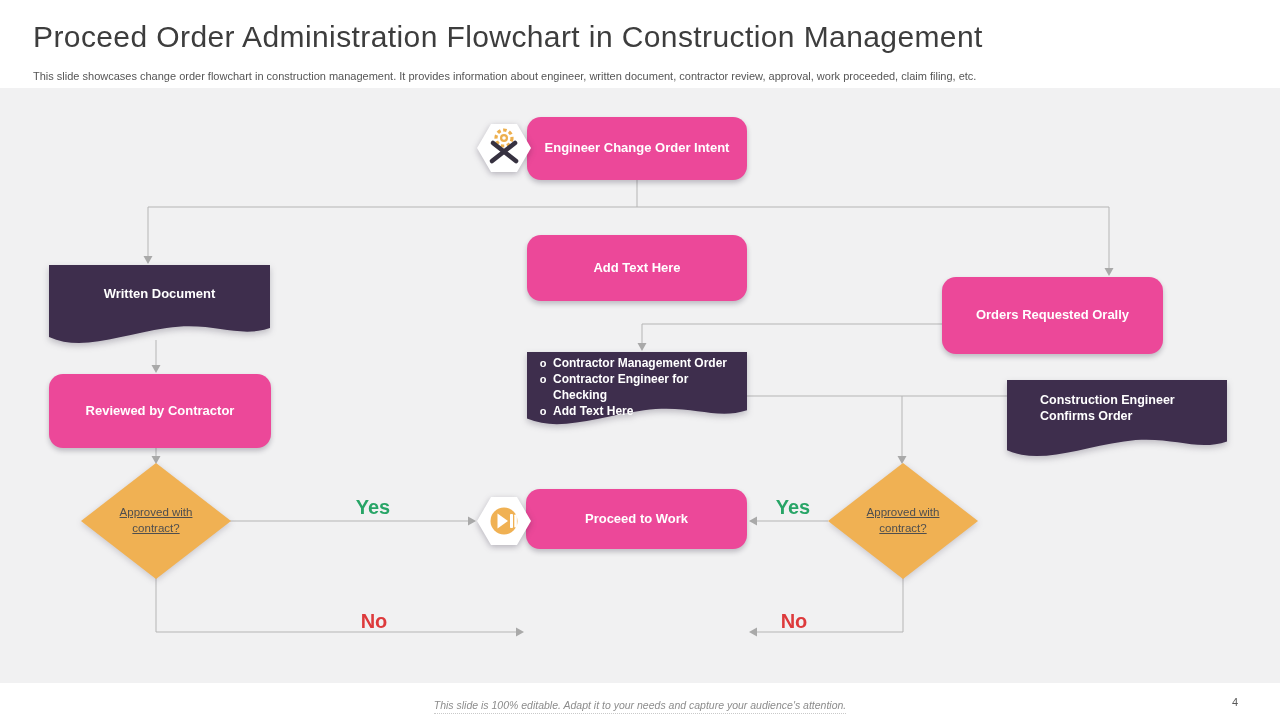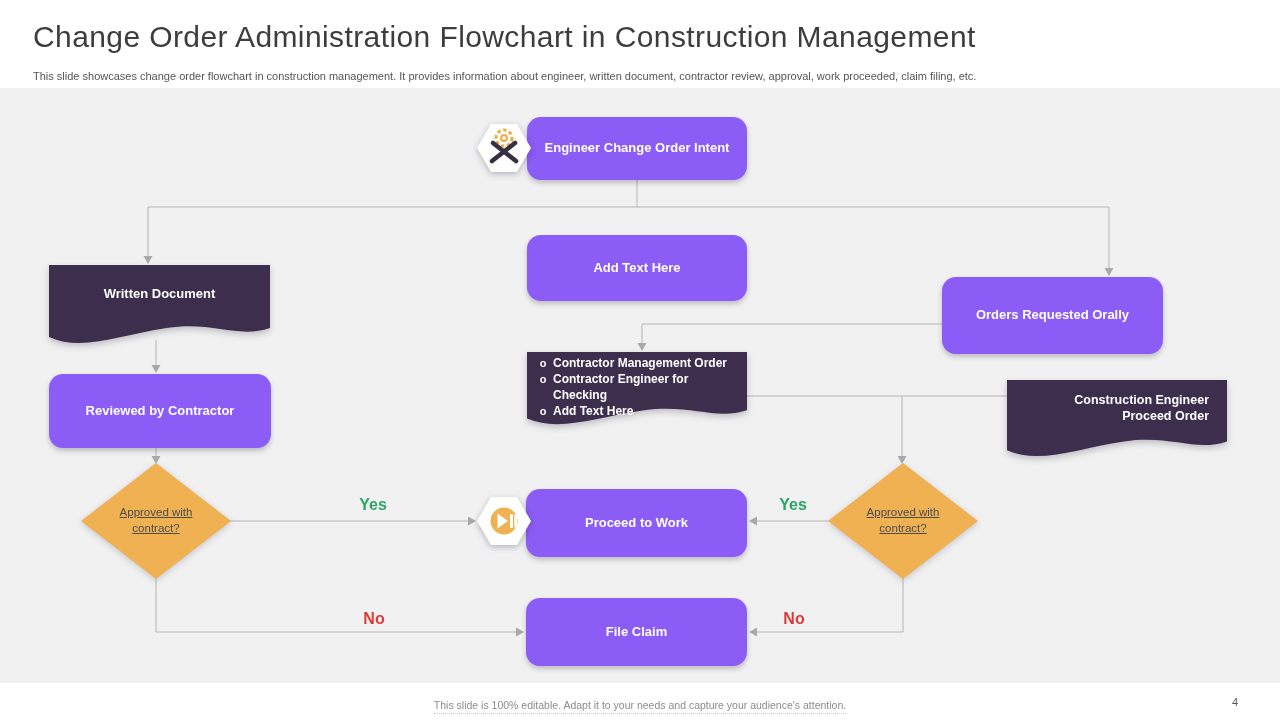--- a/index.html
+++ b/index.html
@@ -15,72 +15,72 @@
     position:absolute; left:33px; top:70px; font-size:11px; color:#555555;
     white-space:nowrap;
   }
   .canvas {
     position:absolute; left:0; top:88px; width:1280px; height:595px;
     background:#f1f1f2; z-index:0;
   }
   .connectors { position:absolute; left:0; top:0; z-index:1; pointer-events:none; }
 
   .pbox {
-    position:absolute; background:#8b5cf6; border-radius:14px; color:#ffffff;
+    position:absolute; background:#ec4899; border-radius:14px; color:#ffffff;
     font-weight:bold; font-size:13px; display:flex; align-items:center;
     justify-content:center; text-align:center; z-index:2;
     box-shadow:0 3px 5px rgba(40,30,55,0.25); line-height:1.3; padding:0 14px;
     box-sizing:border-box;
   }
   .doc { position:absolute; z-index:2; filter:drop-shadow(0 3px 3px rgba(40,30,55,0.25)); }
   .doc svg { display:block; width:100%; height:100%; }
   .doc-label {
     position:absolute; left:0; right:0; top:0; height:58px; display:flex;
     align-items:center; justify-content:center; color:#ffffff; font-weight:bold;
-    font-size:13px; text-align:right; line-height:1.25; padding:0 18px;
+    font-size:13px; text-align:left; line-height:1.25; padding:0 33px;
   }
   .doc-bullets {
     position:absolute; left:6px; right:2px; top:3px; color:#ffffff;
     font-weight:bold; font-size:12px; line-height:16px; text-align:left;
   }
   .bullet-row { display:flex; }
   .bullet-marker { flex:0 0 20px; width:20px; text-align:center; font-size:11px; }
 
   .diamond { position:absolute; z-index:2; }
   .diamond svg { display:block; filter:drop-shadow(0 2px 3px rgba(40,30,55,0.2)); }
   .dlabel {
     position:absolute; left:0; top:0; right:0; bottom:0; display:flex;
     flex-direction:column; align-items:center; justify-content:center;
     font-size:11.5px; color:#4e4e4e; line-height:1.35; text-align:center;text-decoration:underline;
   }
   .badge { position:absolute; z-index:3; }
   .badge svg { display:block; filter:drop-shadow(0 2px 3px rgba(40,30,55,0.3)); }
 
   .branch {
     position:absolute; z-index:2; width:46px; text-align:center;
-    font-size:16px; font-weight:bold;
+    font-size:20px; font-weight:bold;
   }
   .yes { color:#28a567; }
   .no  { color:#dd3a3c; }
 
   .footer-note {
     position:absolute; left:0; right:0; top:699px; text-align:center;
     font-size:10.5px; color:#8c8c8c; z-index:2;
   }
-  .footer-note span { border-bottom:1px dotted #c9c9c9; padding-bottom:2px; }
+  .footer-note span { border-bottom:1px dotted #c9c9c9; padding-bottom:2px;font-style:italic; }
   .page-number {
     position:absolute; right:42px; top:696px; font-size:11px; color:#595959; z-index:2;
   }
 </style>
 </head>
 <body>
 
 <div class="page">
 
-  <div class="title">Change Order Administration Flowchart in Construction Management</div>
+  <div class="title">Proceed Order Administration Flowchart in Construction Management</div>
   <div class="subtitle">This slide showcases change order flowchart in construction management. It provides information about engineer, written document, contractor review, approval, work proceeded, claim filing, etc.</div>
 
   <div class="canvas"></div>
 
   <svg class="connectors" width="1280" height="720">
     <g stroke="#b5b5b5" stroke-width="1" fill="none">
       <path d="M637 180 V207"></path>
       <path d="M148 207 H1109"></path>
       <path d="M148 207 V257"></path>
       <path d="M1109 207 V269"></path>
@@ -162,21 +162,21 @@
         <span class="bullet-marker">o</span>
         <span>Add Text Here</span>
       </div>
     </div>
   </div>
 
   <div class="doc" style="left:1007px; top:380px; width:220px; height:78px;">
     <svg viewBox="0 0 220 80" preserveAspectRatio="none">
       <path d="M0 0 H220 V63 C188 74 164 56 117 63 C70 70 33 87 0 72 Z" fill="#3e2e4d"></path>
     </svg>
-    <div class="doc-label" style="font-size:12.5px;">Construction Engineer Proceed Order</div>
+    <div class="doc-label" style="font-size:12.5px;">Construction Engineer Confirms Order</div>
   </div>
 
   <div class="diamond" style="left:81px; top:463px; width:150px; height:116px;">
     <svg width="150" height="116">
       <polygon points="75,0 150,58 75,116 0,58" fill="#f0b153"></polygon>
     </svg>
     <div class="dlabel">
       <span>Approved with</span>
       <span>contract?</span>
     </div>
@@ -185,36 +185,33 @@
   <div class="diamond" style="left:828px; top:463px; width:150px; height:116px;">
     <svg width="150" height="116">
       <polygon points="75,0 150,58 75,116 0,58" fill="#f0b153"></polygon>
     </svg>
     <div class="dlabel">
       <span>Approved with</span>
       <span>contract?</span>
     </div>
   </div>
 
-  <div class="pbox" style="left:526px; top:489px; width:221px; height:68px;">
+  <div class="pbox" style="left:526px; top:489px; width:221px; height:60px;">
     <span>Proceed to Work</span>
   </div>
   <div class="badge" style="left:477px; top:497px;">
     <svg width="54" height="48" viewBox="0 0 54 48">
       <polygon points="0,24 14,0 40,0 54,24 40,48 14,48" fill="#ffffff"></polygon>
       <circle cx="27" cy="24" r="13.5" fill="#f0b153"></circle>
       <polygon points="20.5,16.5 31,24 20.5,31.5" fill="#ffffff"></polygon>
       <rect x="33" y="17" width="3" height="14" rx="0.8" fill="#ffffff"></rect>
       <rect x="37.3" y="17.5" width="2.6" height="13" rx="0.8" fill="#ffffff"></rect>
     </svg>
   </div>
 
-  <div class="pbox" style="left:526px; top:598px; width:221px; height:68px;">
-    <span>File Claim</span>
-  </div>
 
   <div class="branch yes" style="left:350px; top:496px;">Yes</div>
   <div class="branch no" style="left:351px; top:610px;">No</div>
   <div class="branch yes" style="left:770px; top:496px;">Yes</div>
   <div class="branch no" style="left:771px; top:610px;">No</div>
 
   <div class="footer-note">
     <span>This slide is 100% editable.  Adapt it to your needs and capture your audience's attention.</span>
   </div>
   <div class="page-number">4</div>

